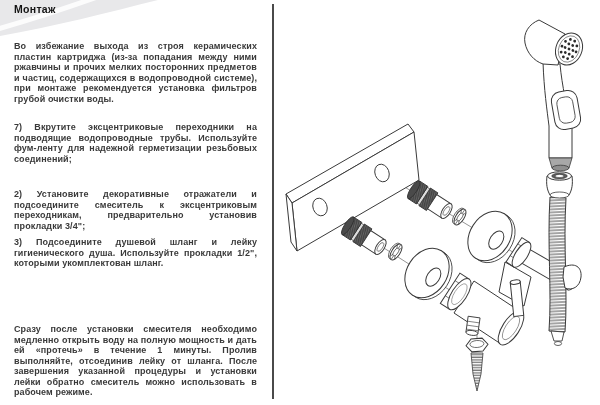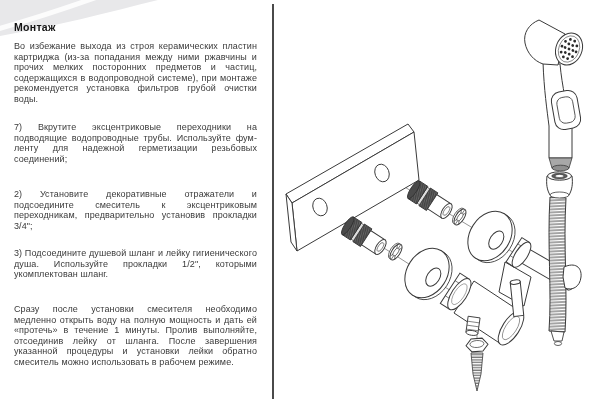--- a/index.html
+++ b/index.html
@@ -5,27 +5,27 @@
   html,body{margin:0;padding:0;}
   body{
     width:600px;height:405px;position:relative;overflow:hidden;
     background:#ffffff;
     font-family:"Liberation Sans","DejaVu Sans",sans-serif;
     color:#3a3a3a;
   }
   .swoosh{position:absolute;left:0;top:0;pointer-events:none;}
   .divider{position:absolute;left:272px;top:4px;width:1.5px;height:395px;background:var(--divider,#4a4a4a);}
   .col{position:absolute;left:14px;width:243px;}
-  .heading{top:21px;font-size:10.5px;font-weight:bold;color:#141414;letter-spacing:.3px;}
-  .para{font-size:9px;line-height:10.5px;text-align:justify;letter-spacing:.1px;}
+  .heading{top:3px;font-size:10.5px;font-weight:bold;color:#141414;letter-spacing:.3px;}
+  .para{font-size:9px;line-height:10.5px;text-align:justify;letter-spacing:.1px;font-weight:bold;}
   .intro{top:41px;}
   .step1{top:122px;}
   .step2{top:189px;}
-  .step3{top:248px;}
-  .note{top:304px;}
+  .step3{top:237px;}
+  .note{top:324px;}
   .diagram{position:absolute;left:0;top:0;pointer-events:none;}
 </style>
 </head>
 <body>
 
 <svg class="swoosh" width="280" height="130" viewBox="0 0 280 130">
   <path d="M0,0 L158,0 C110,12 52,27 0,36 Z" fill="#e8e8ea"></path>
   <path d="M-6,30 Q 48,15 114,-9" stroke="#ffffff" stroke-width="5" fill="none" opacity="0.85"></path>
 </svg>
 

